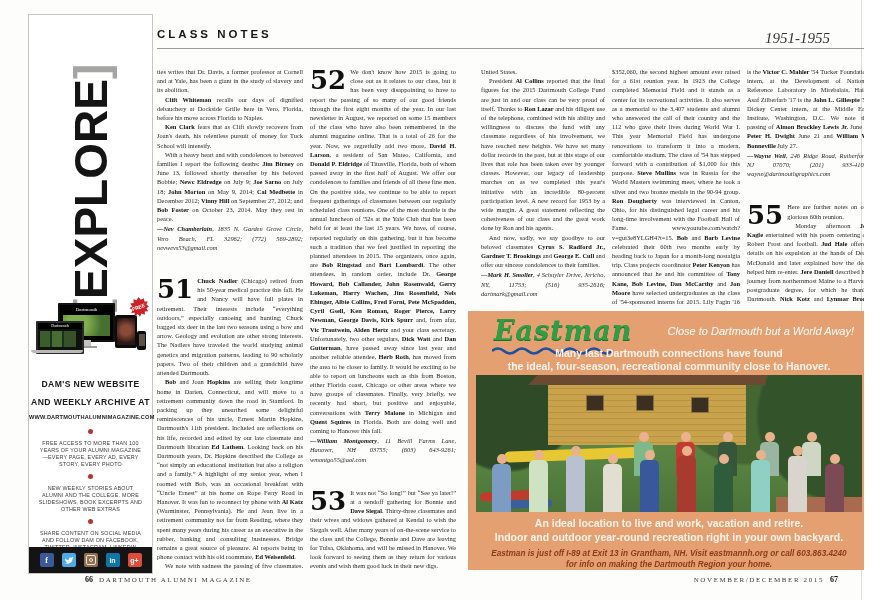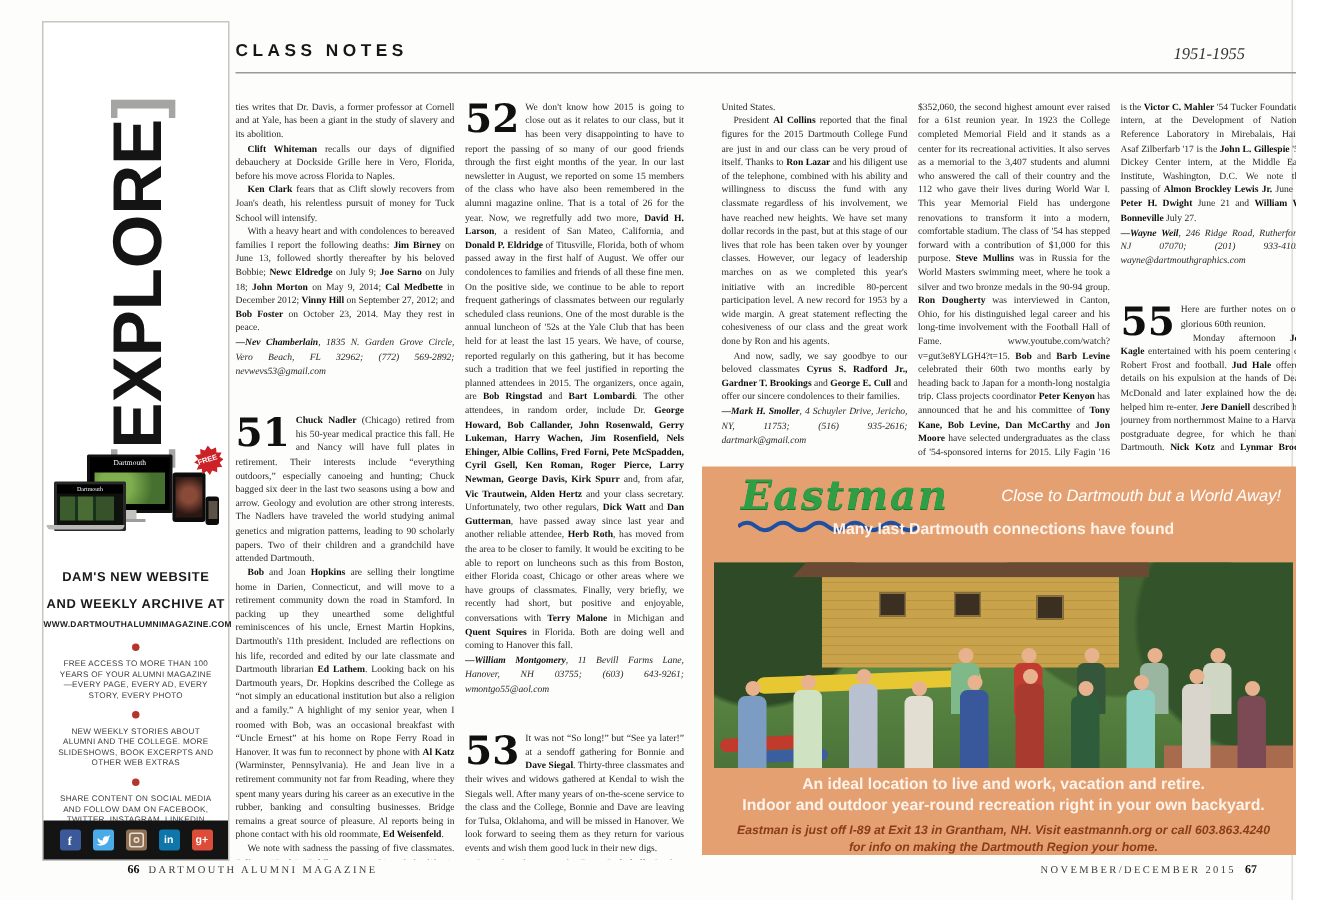--- a/index.html
+++ b/index.html
@@ -3,21 +3,21 @@
 <meta charset="utf-8">
 <style>
   html,body{margin:0;padding:0;background:#ffffff;}
   #spread{position:relative;width:864px;height:600px;background:#fdfdfc;overflow:hidden;
           font-family:"Liberation Serif",serif;color:#222;}
   .edge{position:absolute;right:2px;top:0;width:1px;height:600px;background:#ddddd9;}
 
   
   .hdr-title{position:absolute;left:157px;top:28px;font-family:"Liberation Sans",sans-serif;
              font-weight:bold;font-size:11.5px;letter-spacing:3px;color:#161616;}
-  .hdr-years{position:absolute;right:34px;top:30px;font-style:italic;font-size:11px;color:#333;}
+  .hdr-years{position:absolute;right:34px;top:30px;font-style:italic;font-size:15px;color:#333;}
   .hdr-rule{position:absolute;left:157px;top:48px;width:712px;height:1px;background:#9a9a9a;}
   .hdr-tick{position:absolute;left:869px;top:24px;width:1px;height:25px;background:#9a9a9a;}
 
   
   .col{position:absolute;overflow:hidden;font-size:6.4px;line-height:9.2px;text-align:justify;color:#272727;}
   #col1{left:157px;top:67px;width:146px;height:506px;}
   #col2{left:310px;top:67px;width:146px;height:506px;}
   #col3{left:481px;top:67px;width:124px;height:238px;}
   #col4{left:612px;top:67px;width:128px;height:238px;}
   #col5{left:747px;top:67px;width:122px;height:238px;}
@@ -219,20 +219,21 @@
   <div class="foot foot-l"><b>66</b><span>DARTMOUTH ALUMNI MAGAZINE</span></div>
   <div class="foot foot-r"><span>NOVEMBER/DECEMBER 2015</span><b>67</b></div>
 
   <div class="ad">
     <div class="ad-logo">Eastman</div>
     <svg class="ad-wave" width="130" height="10" viewBox="0 0 130 10">
         <path d="M0 6 Q6 1 12 6 T24 6 T36 6 T48 6 T60 6 T72 6 T84 6 T96 6 T108 6 T120 6" stroke="#1f4fa0" stroke-width="2.6" fill="none"></path>
       </svg>
     <div class="ad-tag">Close to Dartmouth but a World Away!</div>
     <div class="ad-sub" style="top:36px">Many last Dartmouth connections have found</div>
+    <div class="ad-sub" style="top:49px">the ideal, four-season, recreational community close to Hanover.</div>
 
     <div class="ad-photo" id="ad-photo">
       <div class="house"></div>
       <div class="roof"></div>
       <div class="win" style="left:110px;top:20px"></div>
       <div class="win" style="left:160px;top:20px"></div>
       <div class="win" style="left:215px;top:22px"></div>
       <div class="canoe"></div>
       <div class="kayak"></div>
       <div class="kayak2"></div>

